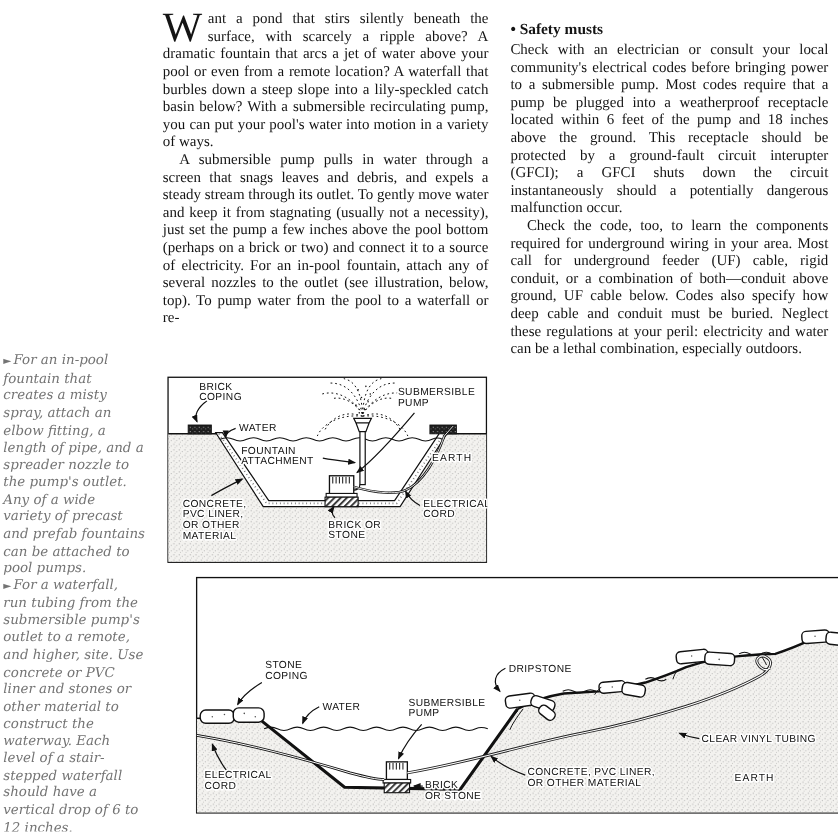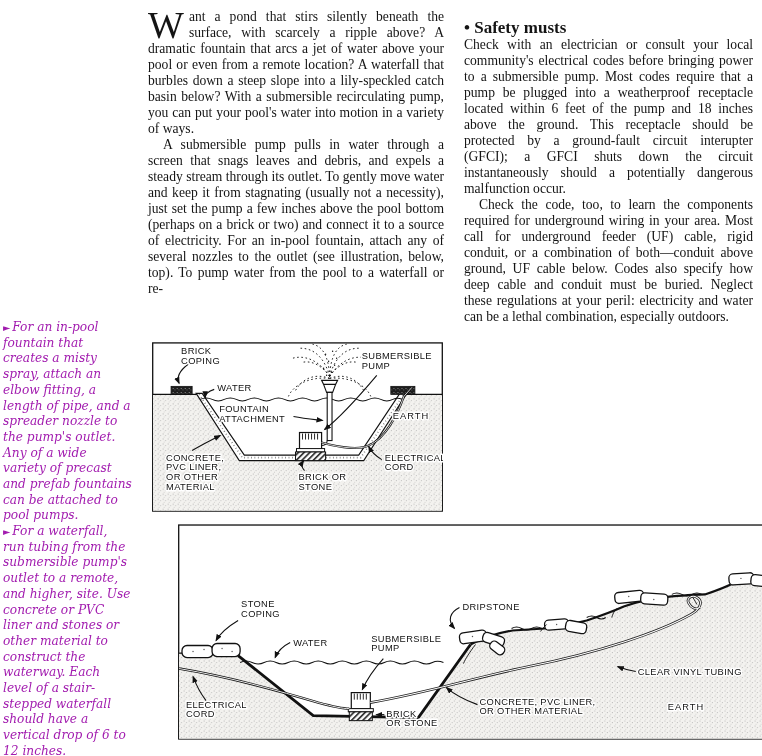--- a/index.html
+++ b/index.html
@@ -11,26 +11,26 @@
   
   .col{position:absolute;top:9px;}
   #col1{left:148px;width:296px;}
   #col2{left:464px;width:289px;}
   p.body{margin:0;text-align:justify;font-size:13.6px;line-height:16px;}
   p.indent{text-indent:15px;}
   .dropcap{
     float:left;font-size:38px;line-height:29px;padding:2px 5px 0 0;
     font-family:"Liberation Serif", serif;
   }
-  .safety-heading{margin:11px 0 1px 0;font-size:17px;font-weight:bold;line-height:16px;}
+  .safety-heading{margin:11px 0 1px 0;font-size:14px;font-weight:bold;line-height:16px;}
   
   .caption{
     position:absolute;left:3px;width:129px;
     font-family:"DejaVu Serif", serif;font-style:italic;
-    font-size:12.2px;line-height:15.7px;color:#a21caf;text-align:left;
+    font-size:12.2px;line-height:15.7px;color:#737373;text-align:left;
   }
   .caption .marker{font-family:"DejaVu Sans", sans-serif;font-style:normal;font-size:9.5px;padding-right:2px;}
   
   .fig{position:absolute;}
   #figtop{left:152px;top:342px;width:291px;height:170px;}
   #figbot{left:158px;top:524px;width:598px;height:256px;padding-left:20px;}
   .lbl{
     font-family:"Liberation Sans", sans-serif;font-size:9.3px;fill:#111;
     letter-spacing:0.35px;
     paint-order:stroke;stroke:#ffffff;stroke-width:2.8px;stroke-linejoin:round;

